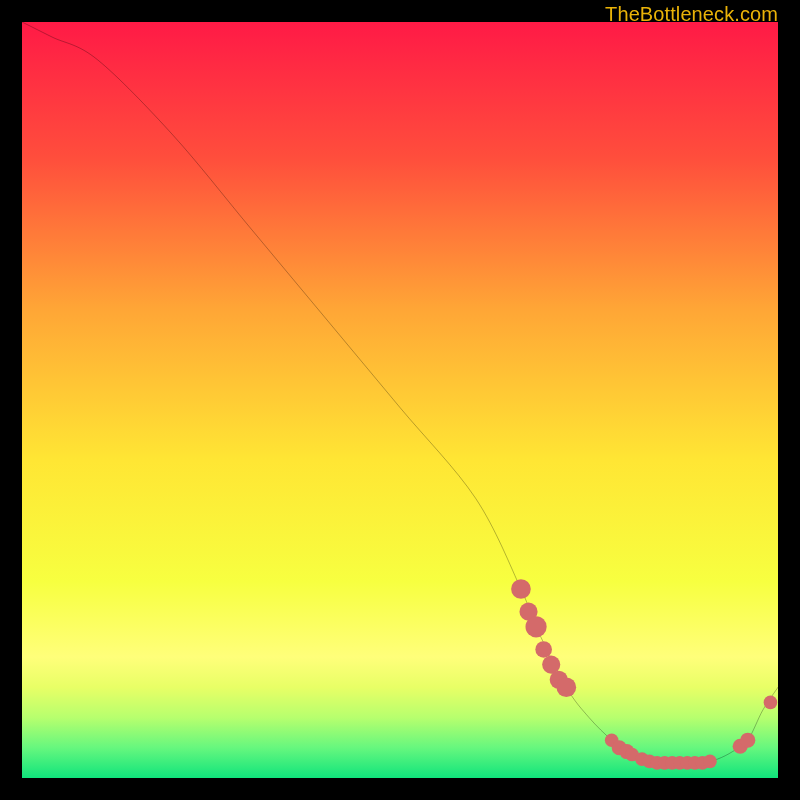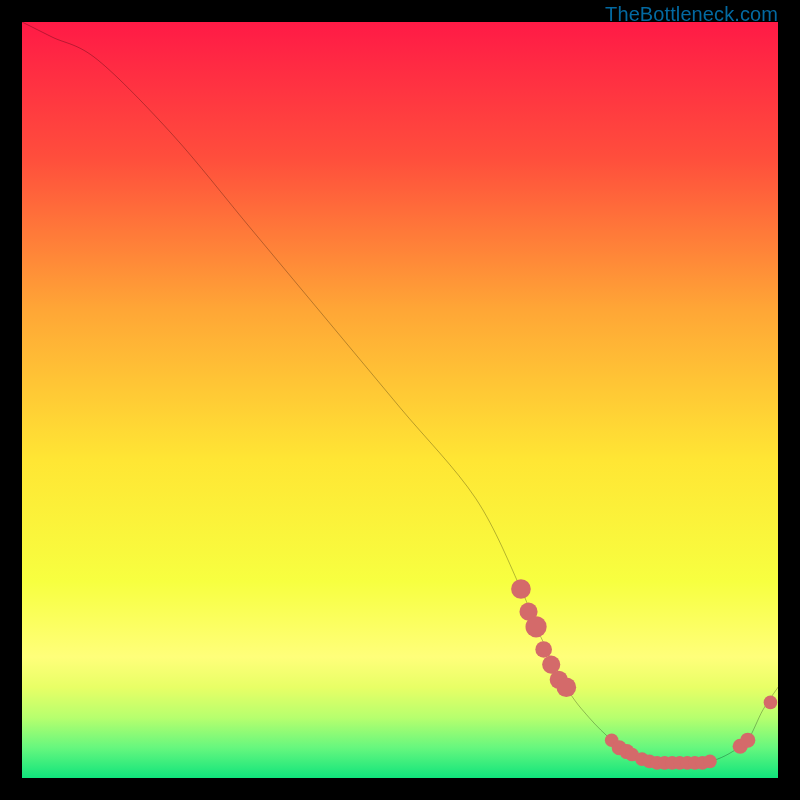--- a/index.html
+++ b/index.html
@@ -22,21 +22,21 @@
     top: 22px;
     width: 756px;
     height: 756px;
   }
   .watermark {
     position: absolute;
     top: 3px;
     right: 22px;
     font-family: Arial, Helvetica, sans-serif;
     font-size: 20px;
-    color: #0369a1;
+    color: #eab308;
     letter-spacing: 0.1px;
   }
 </style>
 </head>
 <body>
 
 <div class="stage">
 
   <svg class="plot" viewBox="0 0 100 100" preserveAspectRatio="none">
     <defs>

